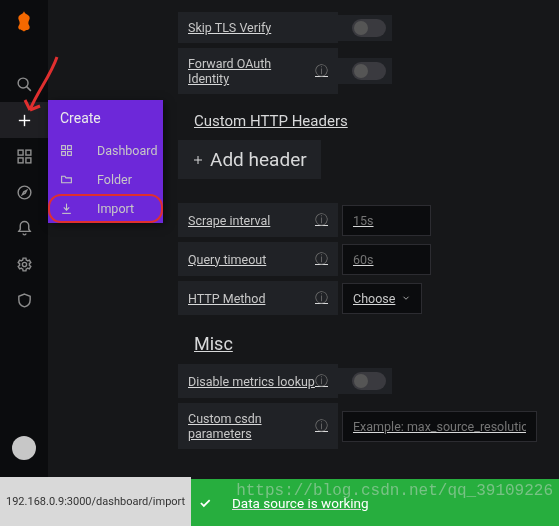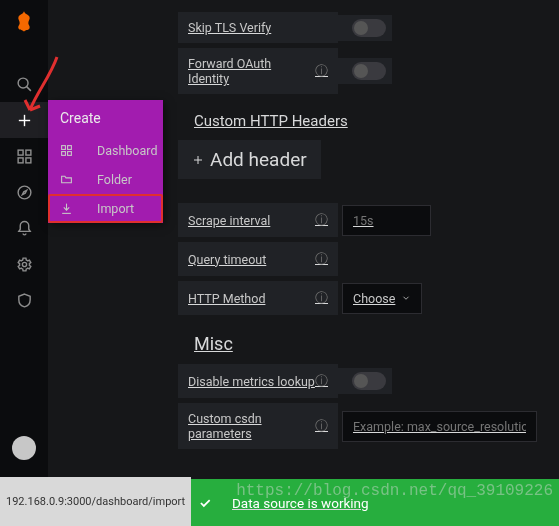--- a/index.html
+++ b/index.html
@@ -4,25 +4,25 @@
 <style>
   * { margin: 0; padding: 0; box-sizing: border-box; font-family: -apple-system, BlinkMacSystemFont, "Segoe UI", Roboto, sans-serif; }
   body { background: #161719; color: #d8d9da; width: 559px; height: 526px; overflow: hidden; position: relative; }
   
   .sidebar { position: absolute; left: 0; top: 0; width: 48px; height: 100%; background: #0b0c0e; display: flex; flex-direction: column; align-items: center; padding-top: 8px; z-index: 5; }
   .logo { width: 28px; height: 28px; margin-bottom: 30px; display:flex; align-items:center; justify-content:center; }
   .side-icon { width: 48px; height: 36px; display: flex; align-items: center; justify-content: center; color: #8e8e8e; cursor: pointer; }
   .side-spacer { flex: 1; }
   .avatar { width: 24px; height: 24px; border-radius: 50%; background: #c7c7c7; margin-bottom: 22px; }
   
-  .flyout { position: absolute; left: 48px; top: 100px; width: 115px; background: #a21caf; z-index: 10; box-shadow: 2px 2px 8px rgba(0,0,0,.5); }
+  .flyout { position: absolute; left: 48px; top: 100px; width: 115px; background: #6d28d9; z-index: 10; box-shadow: 2px 2px 8px rgba(0,0,0,.5); }
   .flyout-header { padding: 10px 12px; color: #eaeaea; font-size: 14px; }
   .flyout-item { padding: 7px 12px; display: flex; align-items: center; gap: 24px; font-size: 12.5px; color: #c7c7c7; cursor: pointer; }
   .flyout-item svg { flex-shrink: 0; }
-  .hl-import { border: 2px solid #e02f2f; border-radius: 2px; padding: 5px 10px; }
+  .hl-import { border: 2px solid #e02f2f; border-radius: 13px; padding: 5px 10px; }
   
   .main { position: absolute; left: 48px; top: 0; right: 0; bottom: 0; padding: 0 0 0 0; overflow: hidden; }
   .content { padding-left: 130px; padding-top: 12px; text-decoration: underline; }
   
   .form-row { display: flex; align-items: center; margin-bottom: 5px; }
   .form-label { width: 160px; background: #202226; padding: 8px 10px; font-size: 12.5px; color: #c7c7c7; display:flex; align-items:center; justify-content:space-between; }
   .form-label .info { color:#6e6e6e; font-size:13px; }
   .toggle { width: 34px; height: 18px; background: #3a3a3f; border-radius: 10px; position: relative; margin-left: 8px; }
   .toggle::after { content:''; position:absolute; left:2px; top:2px; width:14px; height:14px; background:#555; border-radius:50%; }
   .toggle-wrap { background:#202226; padding:4px 6px; display:flex; align-items:center; }
@@ -175,20 +175,21 @@
           <span>Scrape interval</span>
           <span class="info">ⓘ</span>
         </div>
       <input class="input" placeholder="15s" style="">
     </div>
     <div class="form-row">
       <div class="form-label">
           <span>Query timeout</span>
           <span class="info">ⓘ</span>
         </div>
+      <input class="input" placeholder="60s" style="">
     </div>
     <div class="form-row">
       <div class="form-label">
           <span>HTTP Method</span>
           <span class="info">ⓘ</span>
         </div>
       <div class="select">
         <span>Choose</span>
         <svg width="10" height="10" viewBox="0 0 24 24" stroke="currentColor" stroke-width="2" fill="none">
             <path d="M6 9l6 6 6-6"></path>

